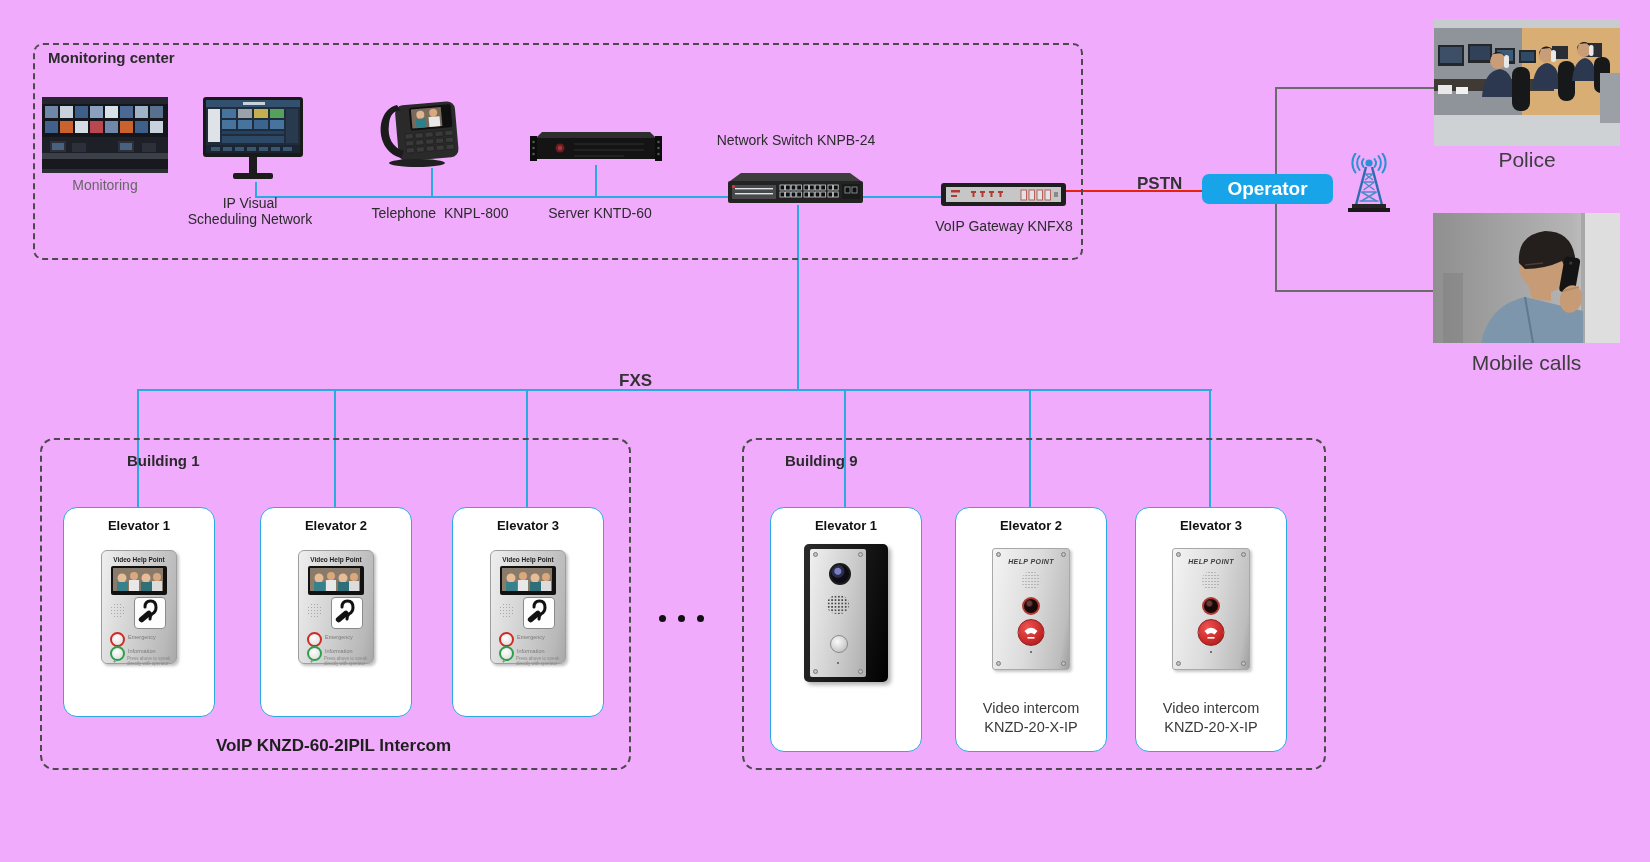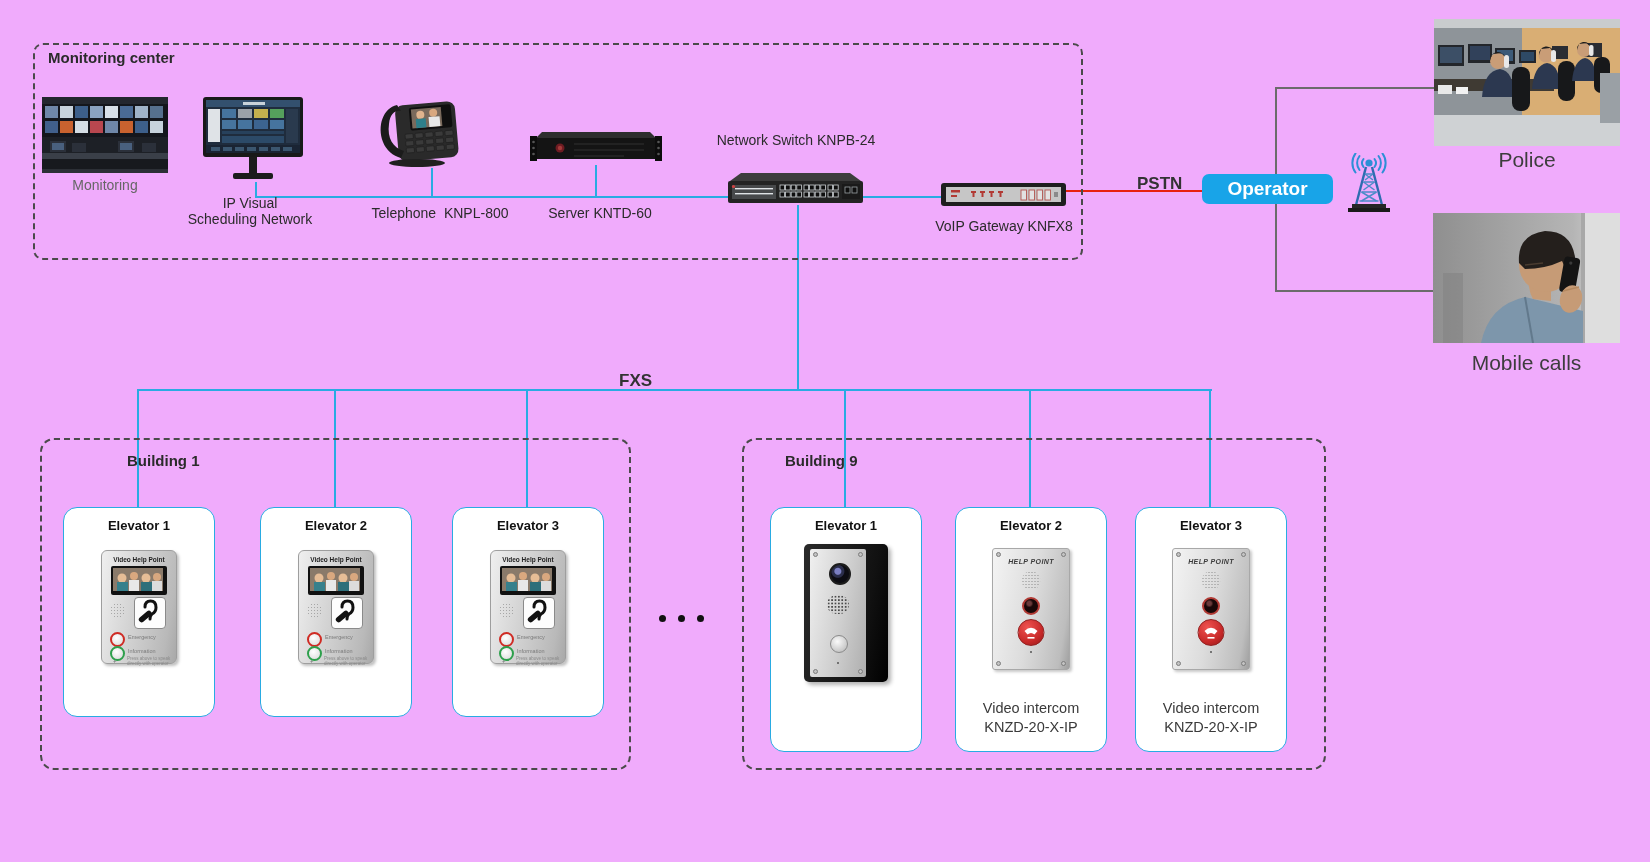--- a/index.html
+++ b/index.html
@@ -489,20 +489,21 @@
       <div class="k60-btn green"></div>
       <div class="k60-btnlbl" style="top:97px;">Information</div>
       <div class="k60-plus">+</div>
       <div class="k60-note">
         <div>Press above to speak</div>
         <div>directly with operator</div>
       </div>
     </div>
   </div>
 
+  <div class="lbl ctr bold s17" style="left:40px;top:736px;width:587px;color:#1f1f1f;">VoIP KNZD-60-2IPIL Intercom</div>
 
   <div class="dot" style="left:659px;top:615px;"></div>
   <div class="dot" style="left:678px;top:615px;"></div>
   <div class="dot" style="left:697px;top:615px;"></div>
 
   <div class="dashed-box" style="left:742px;top:438px;width:580px;height:328px;"></div>
   <div class="lbl bold s15" style="left:785px;top:452px;">Building 9</div>
 
   <div class="ebox" style="left:770px;top:507px;height:243px;">
     <div class="etitle">Elevator 1</div>

